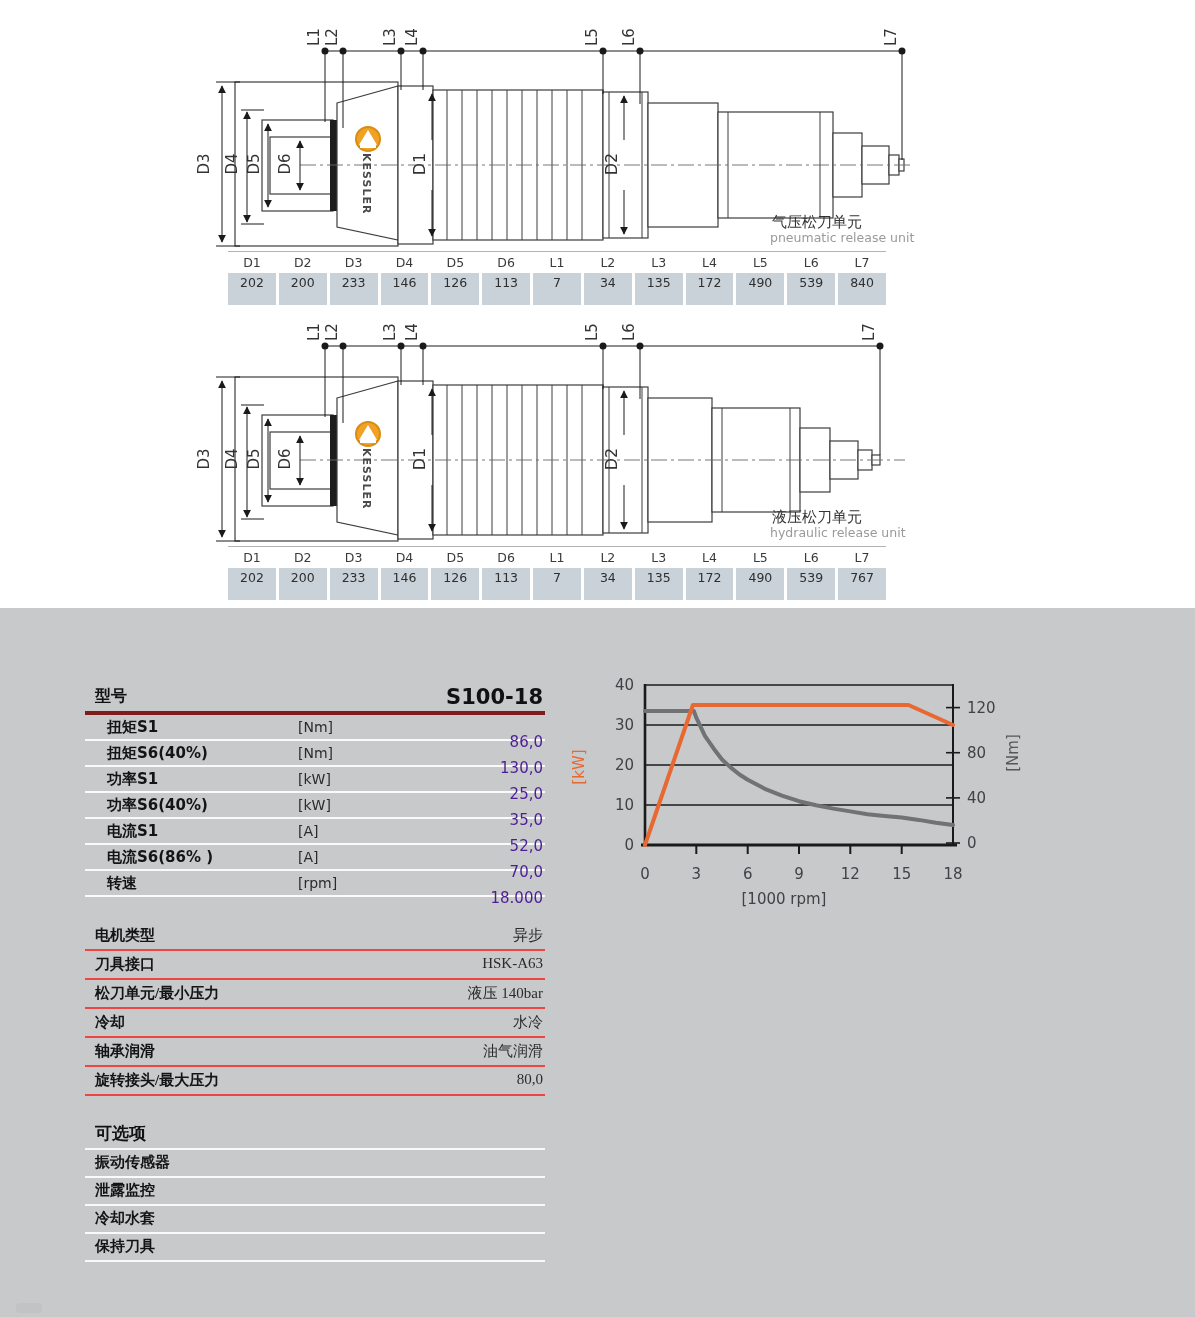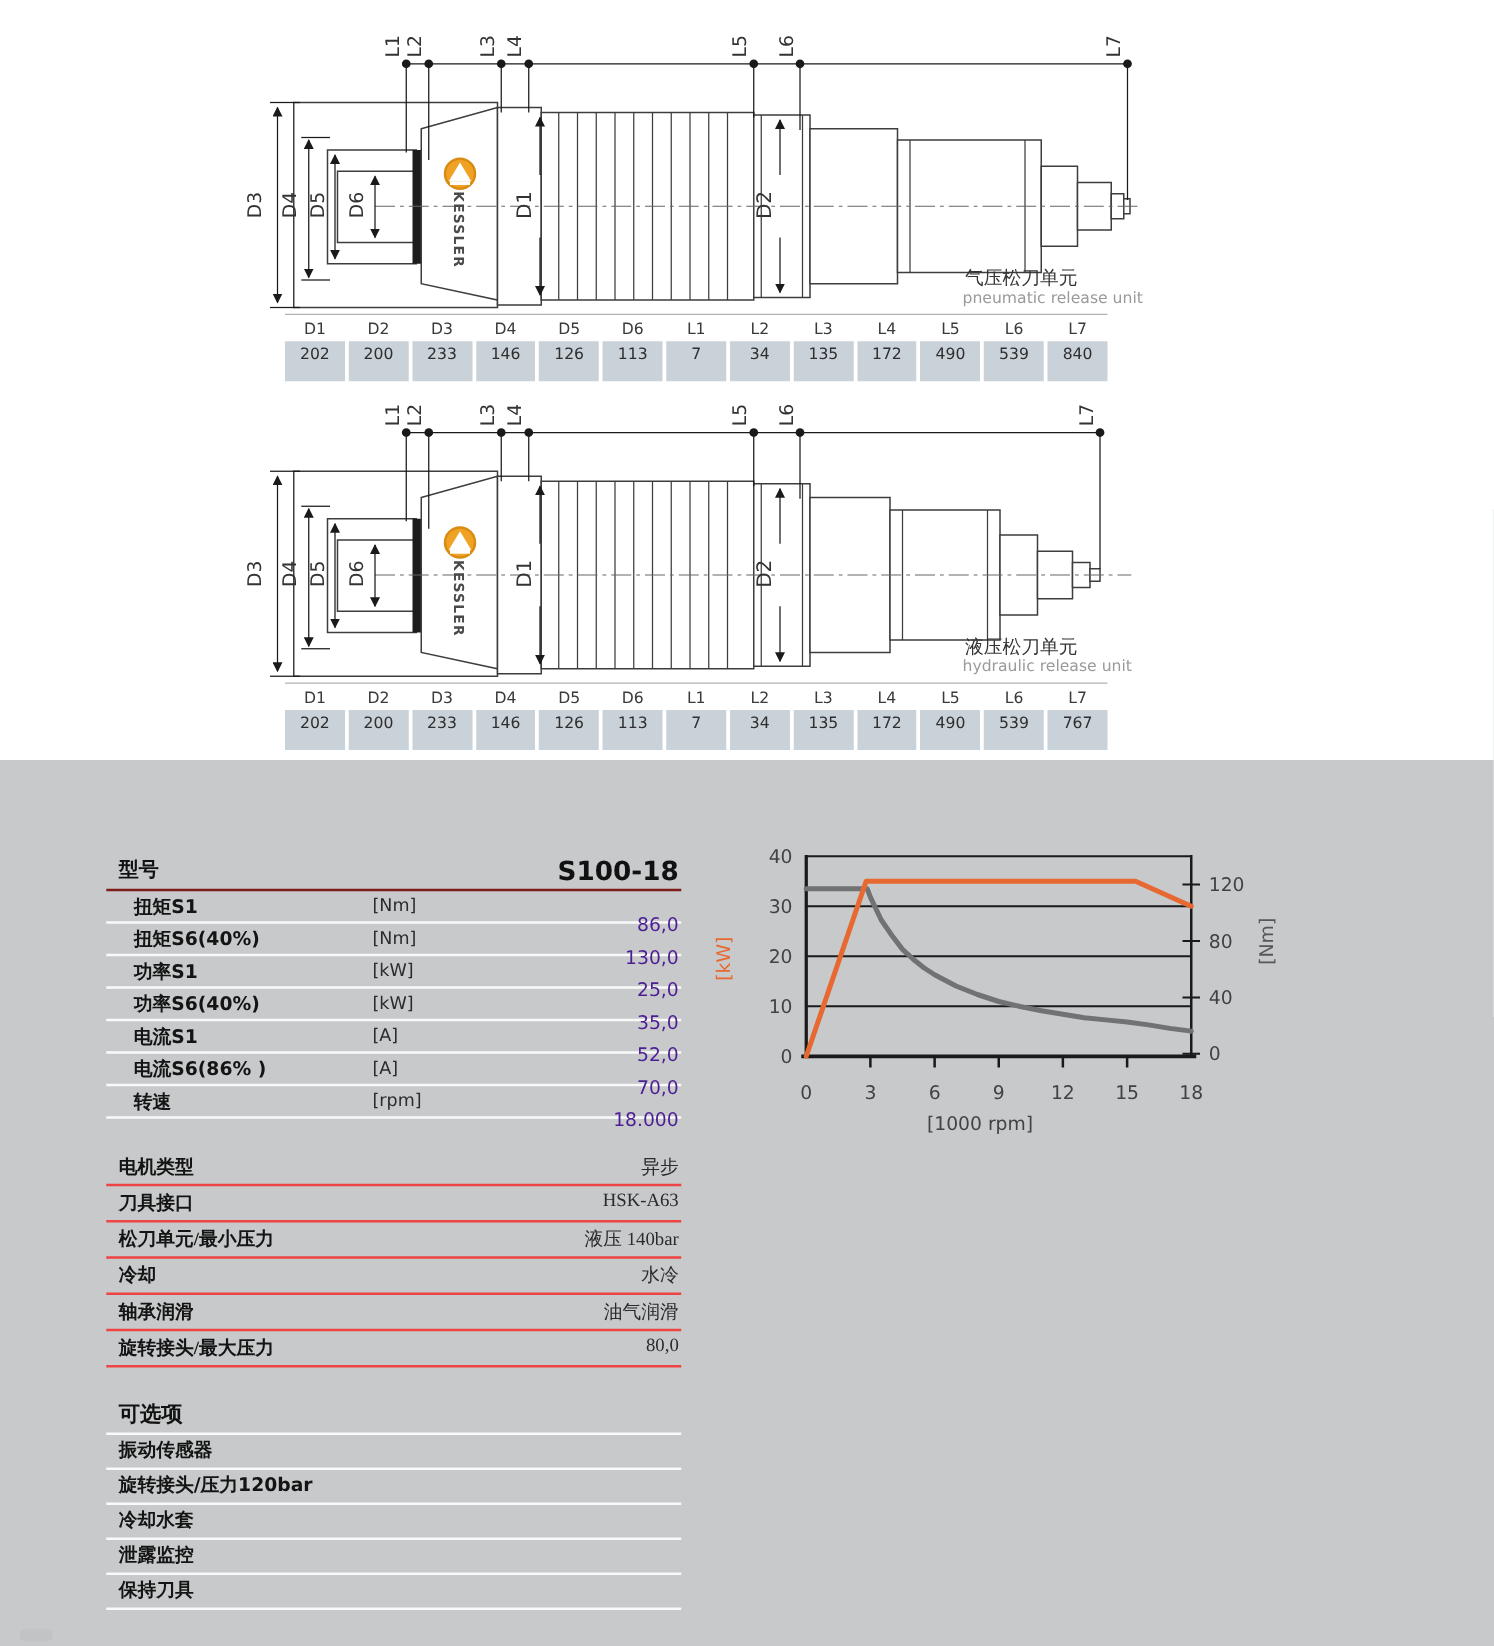--- a/index.html
+++ b/index.html
@@ -15,21 +15,21 @@
   .dimrow{display:grid;grid-template-columns:repeat(13,1fr);column-gap:3px;}
   .hcell{height:18px;line-height:18px;text-align:center;font-size:12.5px;color:#3a3a3a;}
   .vcell{height:32px;line-height:20px;text-align:center;font-size:12.5px;color:#2f2f2f;background:#c9d1d9;}
   .dimrow.vals{margin-top:1px;}
 
   
   .gray-panel{position:absolute;left:0;top:608px;width:1195px;height:709px;background:#c7c9ca;}
 
   
   .spec-table{position:absolute;left:85px;top:75px;width:460px;}
-  .spec-title-row{position:relative;height:28px;border-bottom:2px solid #7f1d1d;text-decoration:underline;}
+  .spec-title-row{position:relative;height:28px;border-bottom:4px solid #7f1d1d;text-decoration:underline;}
   .spec-title-row .sl{position:absolute;left:10px;bottom:4px;font-size:16px;font-weight:bold;color:#111;}
   .spec-title-row .model{position:absolute;right:2px;bottom:2px;font-size:21px;font-weight:bold;color:#111;}
   .spec-row{position:relative;height:24px;border-bottom:2px solid #fafafa;}
   .spec-row .sl{position:absolute;left:22px;top:3px;font-size:15px;font-weight:bold;color:#141414;}
   .spec-row .su{position:absolute;left:213px;top:4px;font-size:14px;color:#2b2b2b;}
   .spec-row .sv{position:absolute;right:2px;top:18px;font-size:15px;color:#4c1d95;}
   .info-rows{margin-top:25px;}
   .info-row{position:relative;height:27px;border-bottom:2px solid #ef4444;font-family:Liberation Serif, serif;}
   .info-row .sl{position:absolute;left:10px;top:4px;font-size:15px;font-weight:bold;color:#141414;}
   .info-row .sv{position:absolute;right:2px;top:4px;font-size:15px;color:#2b2b2b;}
@@ -398,27 +398,24 @@
         </div>
       <div class="options-title">
         <span class="sl">可选项</span>
       </div>
       <div>
 
       <div class="option-row">
           <span class="sl">振动传感器</span>
         </div>
           <div class="option-row">
-          <span class="sl">旋转接头/压力120bar</span>
+          <span class="sl">泄露监控</span>
         </div>
           <div class="option-row">
           <span class="sl">冷却水套</span>
-        </div>
-          <div class="option-row">
-          <span class="sl">泄露监控</span>
         </div>
           <div class="option-row">
           <span class="sl">保持刀具</span>
         </div>
         </div>
     </div>
 
     <svg class="abs" style="left:555px;top:47px;" width="480" height="268" viewBox="555 655 480 268">
 
       <g stroke="#1a1a1a" stroke-width="1.6">

